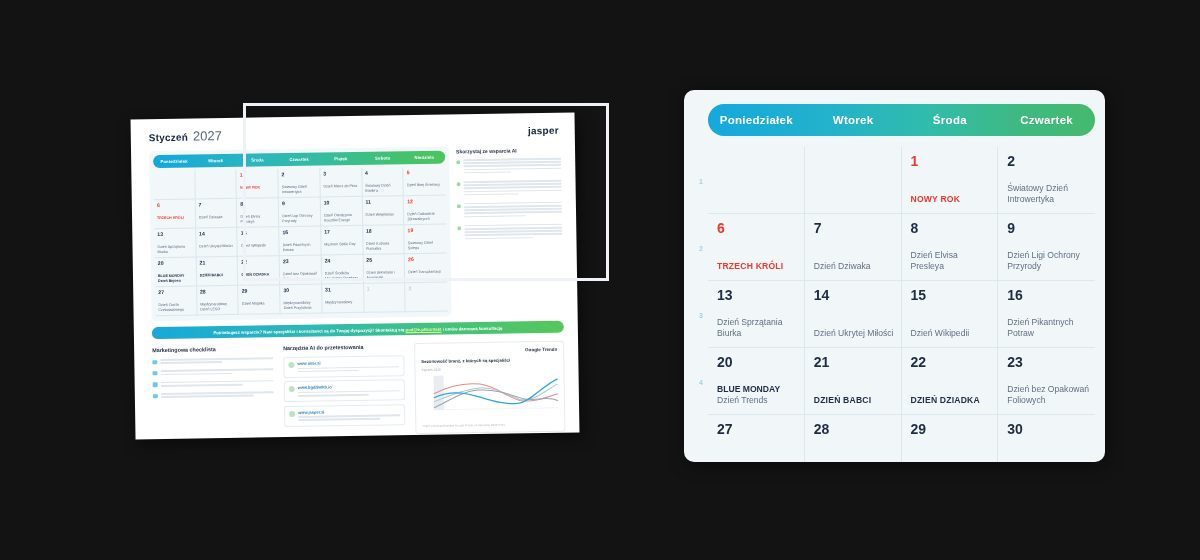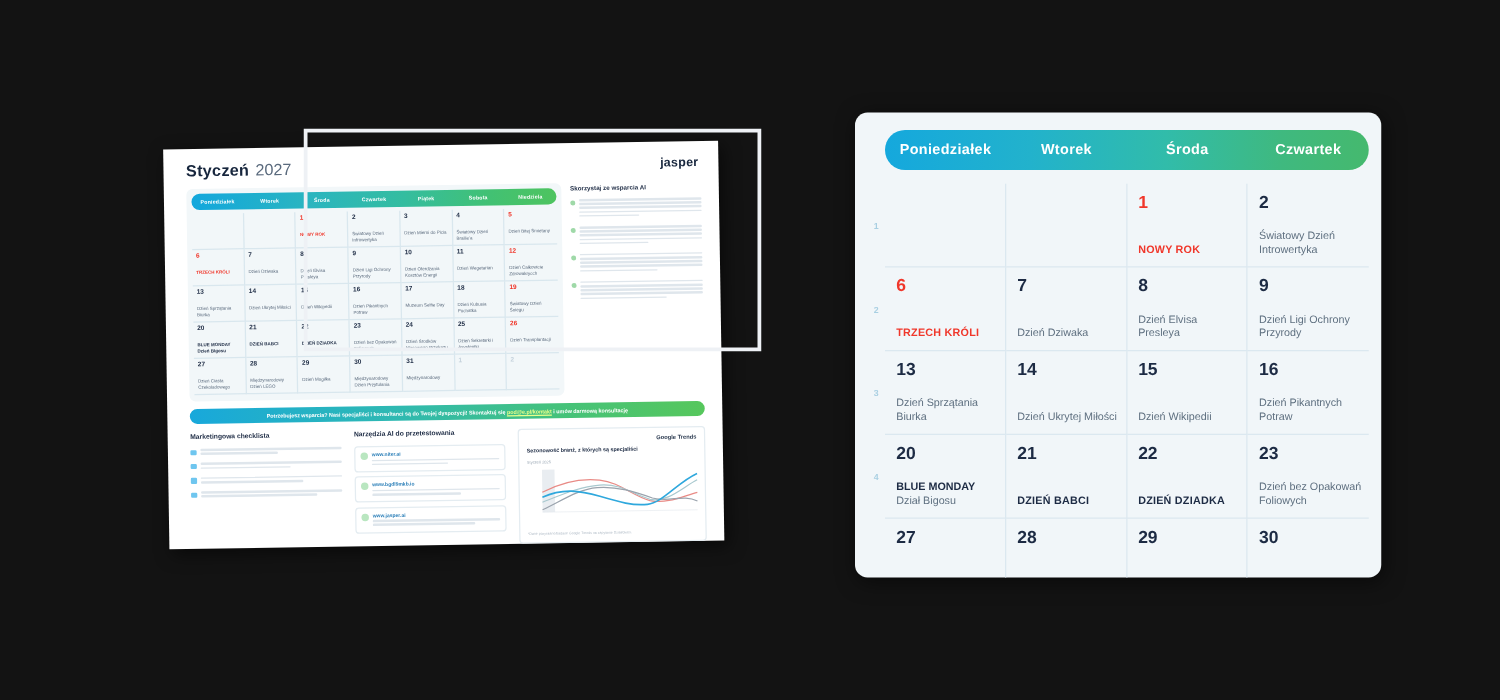--- a/index.html
+++ b/index.html
@@ -14,21 +14,21 @@
   #doc-preview{
     position:absolute; left:133px; top:116px; width:444px; height:320px;
     background:#ffffff;
     box-shadow: 3px 4px 14px rgba(0,0,0,.55);
     transform: rotate(-0.9deg);
     overflow:hidden;
   }
   #doc-preview .doc-inner{ padding:10px 14px 0 18px; position:relative; height:100%; }
 
   .doc-titlebar{ display:flex; align-items:baseline; gap:5px; margin-bottom:7px;}
-  .doc-month{ font-size:13px; font-weight:700; color:#17263d; letter-spacing:.2px;}
+  .doc-month{ font-size:10px; font-weight:700; color:#17263d; letter-spacing:.2px;}
   .doc-year{ font-size:13px; font-weight:400; color:#5a6a7d;}
   .doc-logo{
     position:absolute; right:16px; top:12px; font-size:10px; font-weight:600;
     color:#17263d; letter-spacing:.2px;
   }
 
   .doc-body{ display:flex; gap:7px; }
   .doc-cal{ width:300px; background:#f2f7f9; border-radius:5px; padding:4px 4px 5px 4px;}
   .mini-head{
     display:flex; border-radius:8px; overflow:hidden; height:13px;
@@ -494,21 +494,21 @@
           <div class="big-cell">
             <div class="big-num">15</div>
             <div class="big-ev">Dzień Wikipedii</div>
           </div>
           <div class="big-cell">
             <div class="big-num">16</div>
             <div class="big-ev">Dzień Pikantnych Potraw</div>
           </div>
           <div class="big-cell">
             <div class="big-num">20</div>
-            <div class="big-ev"><b>BLUE MONDAY</b><span>Dział Bigosu</span></div>
+            <div class="big-ev"><b>BLUE MONDAY</b><span>Dzień Trends</span></div>
           </div>
           <div class="big-cell">
             <div class="big-num">21</div>
             <div class="big-ev bold">DZIEŃ BABCI</div>
           </div>
           <div class="big-cell">
             <div class="big-num">22</div>
             <div class="big-ev bold">DZIEŃ DZIADKA</div>
           </div>
           <div class="big-cell">

